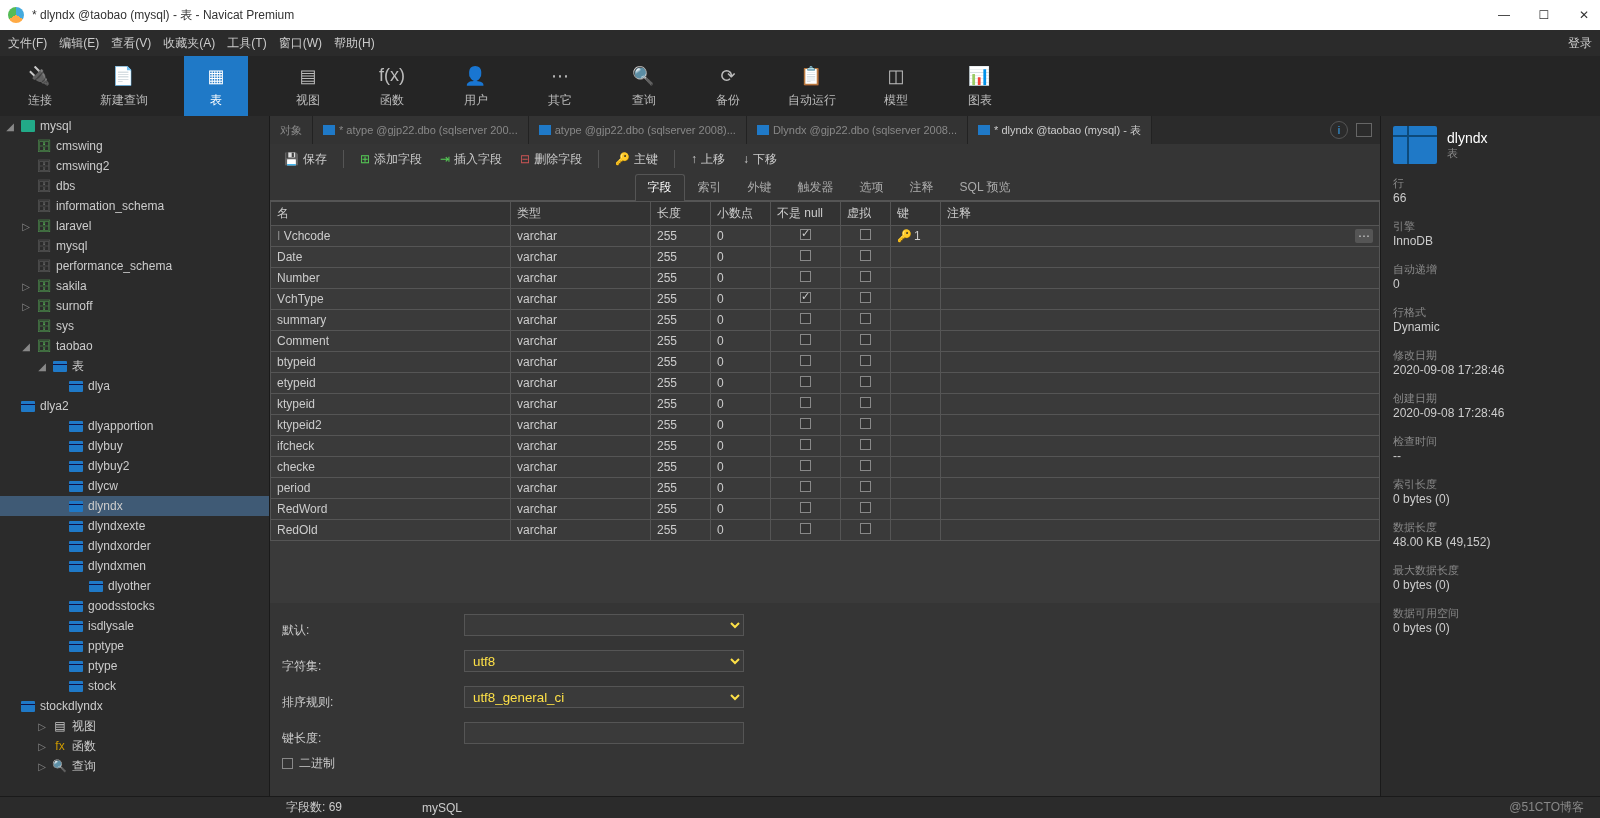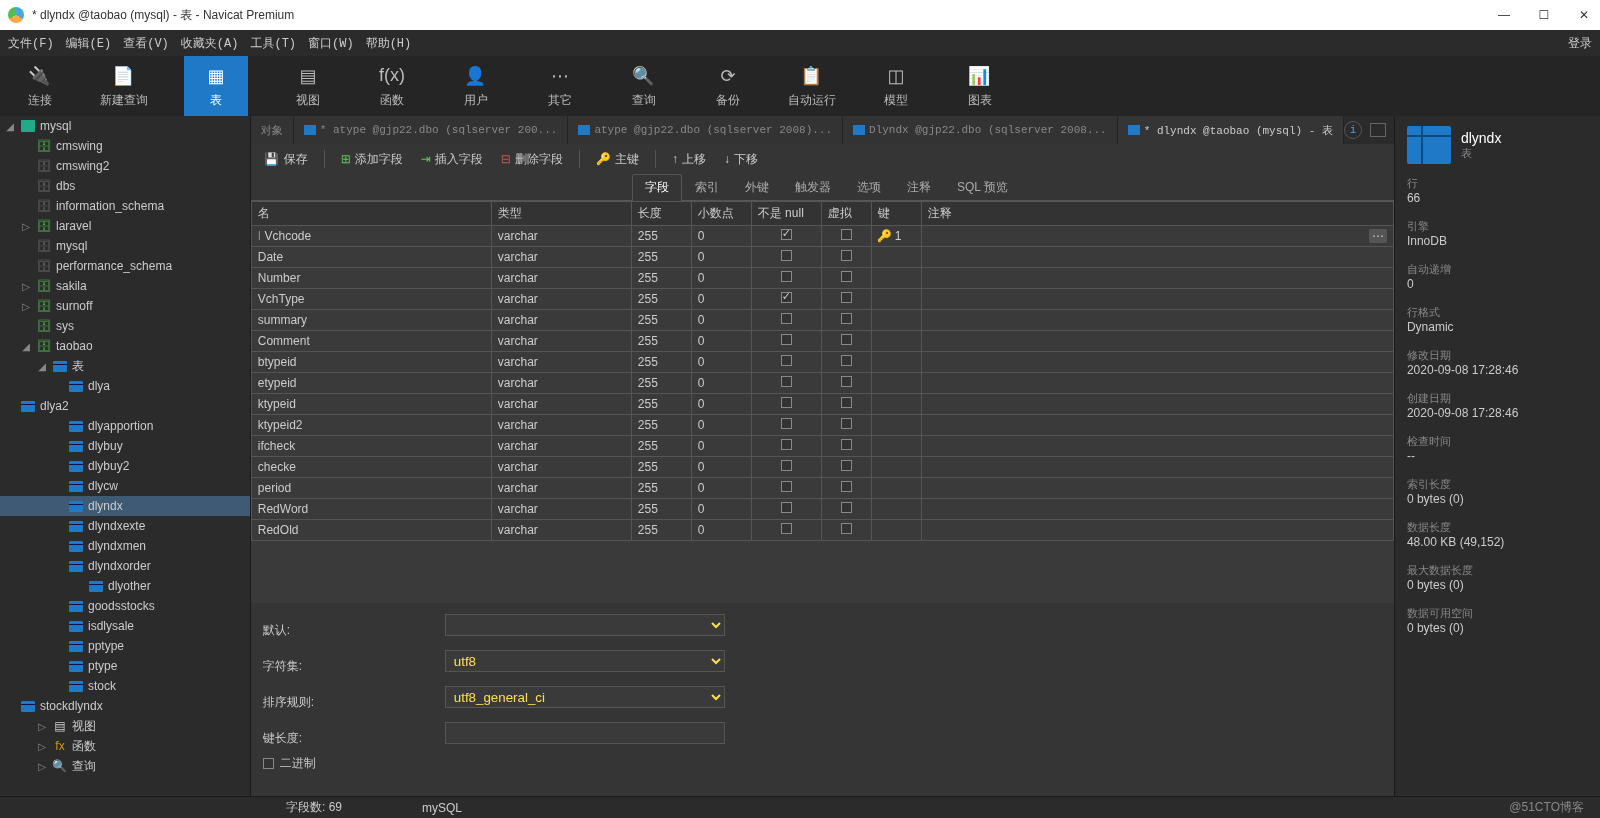--- a/index.html
+++ b/index.html
@@ -5,21 +5,21 @@
 * { box-sizing: border-box; margin: 0; padding: 0; }
 body { font-family: "Microsoft YaHei", "Segoe UI", sans-serif; font-size: 12px; background: #2b2b2b; color: #ccc; overflow: hidden; width: 1600px; height: 818px; }
 
 .titlebar { height: 30px; background: #fff; display: flex; align-items: center; padding: 0 8px; color: #333; }
 .titlebar .logo { width: 16px; height: 16px; margin-right: 8px; border-radius: 50%; background: conic-gradient(#4ad 0 120deg,#fa4 120deg 240deg,#5b5 240deg 360deg); }
 .titlebar .title { flex: 1; font-size: 12px; }
 .titlebar .win-controls { display: flex; gap: 24px; color: #333; }
 .titlebar .win-btn { width: 16px; text-align: center; cursor: pointer; }
 
 .menubar { height: 26px; background: #2b2b2b; display: flex; align-items: center; padding: 0 8px; gap: 12px; color: #ccc; }
-.menubar .menu-item { cursor: pointer; font-family: Liberation Mono, monospace; }
+.menubar .menu-item { cursor: pointer; }
 .menubar .login { margin-left: auto; cursor: pointer; }
 
 .toolbar { height: 60px; background: #252525; display: flex; align-items: center; padding: 0 16px; gap: 36px; }
 .tool-btn { display: flex; flex-direction: column; align-items: center; gap: 4px; cursor: pointer; color: #bbb; min-width: 48px; }
 .tool-btn.active { background: #1f79c7; color: #fff; padding: 8px 20px; margin: -8px 0; }
 .tool-icon { width: 24px; height: 24px; display: flex; align-items: center; justify-content: center; font-size: 18px; }
 
 .main { display: flex; height: calc(818px - 30px - 26px - 60px - 22px); }
 
 .sidebar { width: 270px; background: #2b2b2b; overflow-y: auto; border-right: 1px solid #1a1a1a; }
@@ -27,21 +27,21 @@
 .tree-item.selected { background: #3f5a75; }
 .tree-toggle { width: 12px; text-align: center; color: #888; font-size: 10px; }
 .tree-icon { width: 16px; height: 14px; margin: 0 4px; display: flex; align-items: center; justify-content: center; }
 .db-icon { color: #5a5; }
 .db-icon-off { color: #666; }
 .table-icon { background: #1f79c7; width: 14px; height: 11px; border-radius: 1px; position: relative; }
 .table-icon::before { content:''; position:absolute; top:3px; left:0; right:0; height:1px; background:#114; }
 .mysql-icon { background:#2a8; width:14px; height:12px; border-radius:1px; }
 
 .content { flex: 1; display: flex; flex-direction: column; background: #353535; }
-.tabs-row { height: 28px; background: #2b2b2b; display: flex; align-items: stretch; font-family: Liberation Mono, monospace; }
+.tabs-row { height: 28px; background: #2b2b2b; display: flex; align-items: stretch; }
 .tabs-row .tabspace { display:flex; overflow:hidden; }
 .tab { display: flex; align-items: center; padding: 0 10px; gap: 4px; background: #333; border-right: 1px solid #222; color: #888; cursor:pointer; font-size: 11px; white-space:nowrap; }
 .tab.active { background: #353535; color: #ccc; }
 .tab .mini-icon { width:12px; height:10px; background:#1f79c7; }
 
 .editor-toolbar { height: 30px; display: flex; align-items: center; padding: 0 8px; gap: 6px; background: #353535; }
 .et-btn { display: flex; align-items: center; gap: 4px; padding: 2px 6px; cursor: pointer; color: #ccc; }
 .et-sep { width:1px; height:18px; background:#555; margin: 0 4px;}
 .key-icon { color:#e6a817; }
 
@@ -311,28 +311,28 @@
     <span class="tree-icon">
           <span class="table-icon"></span>
         </span>
     <span>dlyndxexte</span>
       </div>
       <div class="tree-item" style="padding-left:52px">
     <span class="tree-toggle"></span>
     <span class="tree-icon">
           <span class="table-icon"></span>
         </span>
+    <span>dlyndxorder</span>
+      </div>
+      <div class="tree-item" style="padding-left:52px">
+    <span class="tree-toggle"></span>
+    <span class="tree-icon">
+          <span class="table-icon"></span>
+        </span>
     <span>dlyndxmen</span>
-      </div>
-      <div class="tree-item" style="padding-left:52px">
-    <span class="tree-toggle"></span>
-    <span class="tree-icon">
-          <span class="table-icon"></span>
-        </span>
-    <span>dlyndxorder</span>
       </div>
       <div class="tree-item" style="padding-left:72px">
     <span class="tree-toggle"></span>
     <span class="tree-icon">
           <span class="table-icon"></span>
         </span>
     <span>dlyother</span>
       </div>
       <div class="tree-item" style="padding-left:52px">
     <span class="tree-toggle"></span>

